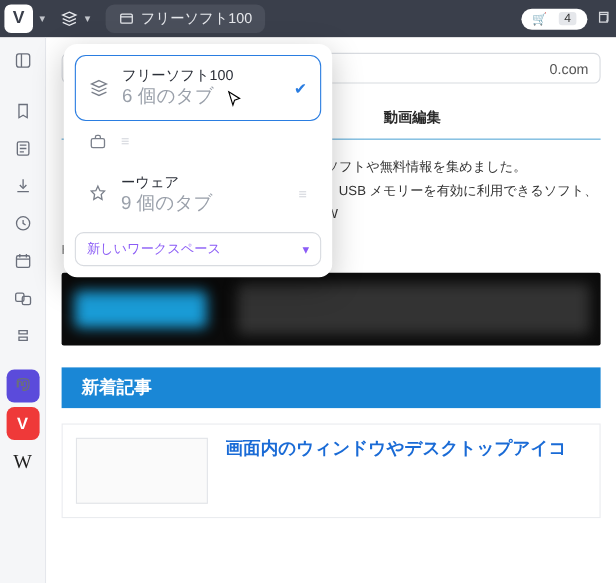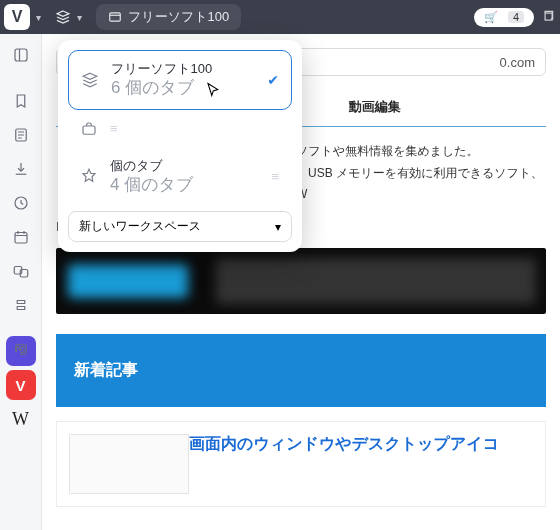--- a/index.html
+++ b/index.html
@@ -24,37 +24,37 @@
 
   .content { position: absolute; left: 42px; right: 0; top: 34px; bottom: 0; background: #fff; padding: 14px 0 0 0; }
   .urlbar { margin: 0 14px 12px 14px; height: 28px; border: 1px solid #d8dbe0; border-radius: 6px; display: flex; align-items: center; padding: 0 10px; color: #555; font-size: 13px; }
   .pg-title { margin: 0 14px; padding: 10px 0; border-bottom: 1px solid #57a8d6; color: #2a2a2a; font-size: 13px; font-weight: 600; }
   .pg-sub { margin: 14px 14px 0 14px; font-size: 12px; color: #333; line-height: 1.8; }
   .bc { margin: 14px 14px; font-size: 12px; color: #666; }
   .bc-ch { color: #bbb; margin-left: 4px; }
   .adbox { margin: 8px 14px; height: 66px; background: #0b0b0b; border-radius: 2px; position: relative; overflow: hidden; }
   .adbox::before { content: ""; position: absolute; left: 12px; top: 16px; width: 120px; height: 34px; background: #1a9dd8; filter: blur(6px); border-radius: 4px; }
   .adbox::after { content: ""; position: absolute; left: 160px; top: 10px; width: 320px; height: 46px; background: #333; filter: blur(6px); border-radius: 4px; }
-  .section-h { margin: 20px 14px 14px 14px; background: #1a87d6; color: #fff; font-weight: 700; font-size: 16px; padding: 26px 18px; }
-  .article-row { margin: 0 14px; display: flex; gap: 0; align-items: flex-start; border: 1px solid #eaecef; padding: 12px; }
+  .section-h { margin: 20px 14px 14px 14px; background: #1a87d6; color: #fff; font-weight: 700; font-size: 16px; padding: 8px 18px; }
+  .article-row { margin: 0 14px; display: flex; gap: 16px; align-items: flex-start; border: 1px solid #eaecef; padding: 12px; }
   .thumb { width: 120px; height: 60px; border: 1px solid #e2e4e8; background: #fafafa; }
   .art-title { color: #1a6bd6; font-weight: 700; font-size: 16px; }
 
   
   .ws-panel { position: absolute; left: 58px; top: 40px; width: 244px; background: #fff; border-radius: 12px; box-shadow: 0 8px 28px rgba(0,0,0,.22); padding: 10px; z-index: 50; }
   .ws-item { display: flex; align-items: center; gap: 12px; padding: 10px 12px; border-radius: 10px; cursor: pointer; }
   .ws-item.active { border: 1.5px solid #2a7de1; }
   .ws-ico { width: 18px; height: 18px; display: flex; align-items: center; justify-content: center; color: #7b808b; }
   .ws-ico svg { width: 18px; height: 18px; stroke: #7b808b; stroke-width: 1.6; fill: none; }
   .ws-text { flex: 1; line-height: 1.25; }
   .ws-name { font-size: 13px; color: #2b2f38; }
   .ws-sub { font-size: 17px; color: #9aa0aa; }
   .ws-check { color: #2a7de1; font-size: 14px; }
   .ws-drag { color: #d2d5db; font-size: 13px; letter-spacing: 1px; }
-  .ws-new { margin-top: 6px; border: 1px solid #d8dbe0; border-radius: 8px; padding: 6px 10px; display: flex; align-items: center; justify-content: space-between; font-size: 12px; color: #000000; cursor: pointer; text-align: right; }
+  .ws-new { margin-top: 6px; border: 1px solid #d8dbe0; border-radius: 8px; padding: 6px 10px; display: flex; align-items: center; justify-content: space-between; font-size: 12px; color: #8b5cf6; cursor: pointer; text-align: right; }
 
   .cursor { position: absolute; left: 205px; top: 82px; z-index: 60; pointer-events: none; }
   .cursor svg { width: 18px; height: 18px; }
 </style>
 </head>
 <body>
 
 <div class="topbar">
   <div class="v-logo">V</div>
   <span class="chev">▾</span>
@@ -192,22 +192,22 @@
       </span>
     <span class="ws-drag">≡</span>
   </div>
   <div class="ws-item">
     <span class="ws-ico">
         <svg viewBox="0 0 24 24">
           <path d="M12 3l2.5 5.5L20 9l-4 4 1 6-5-3-5 3 1-6-4-4 5.5-.5L12 3z"></path>
         </svg>
       </span>
     <div class="ws-text">
-      <div class="ws-name">個のタブ</div>
-      <div class="ws-sub">4 個のタブ</div>
+      <div class="ws-name">ーウェア</div>
+      <div class="ws-sub">9 個のタブ</div>
     </div>
     <span class="ws-drag">≡</span>
   </div>
   <div class="ws-new">
     <span>新しいワークスペース</span>
     <span>▾</span>
   </div>
 </div>
 
 <div class="cursor">

